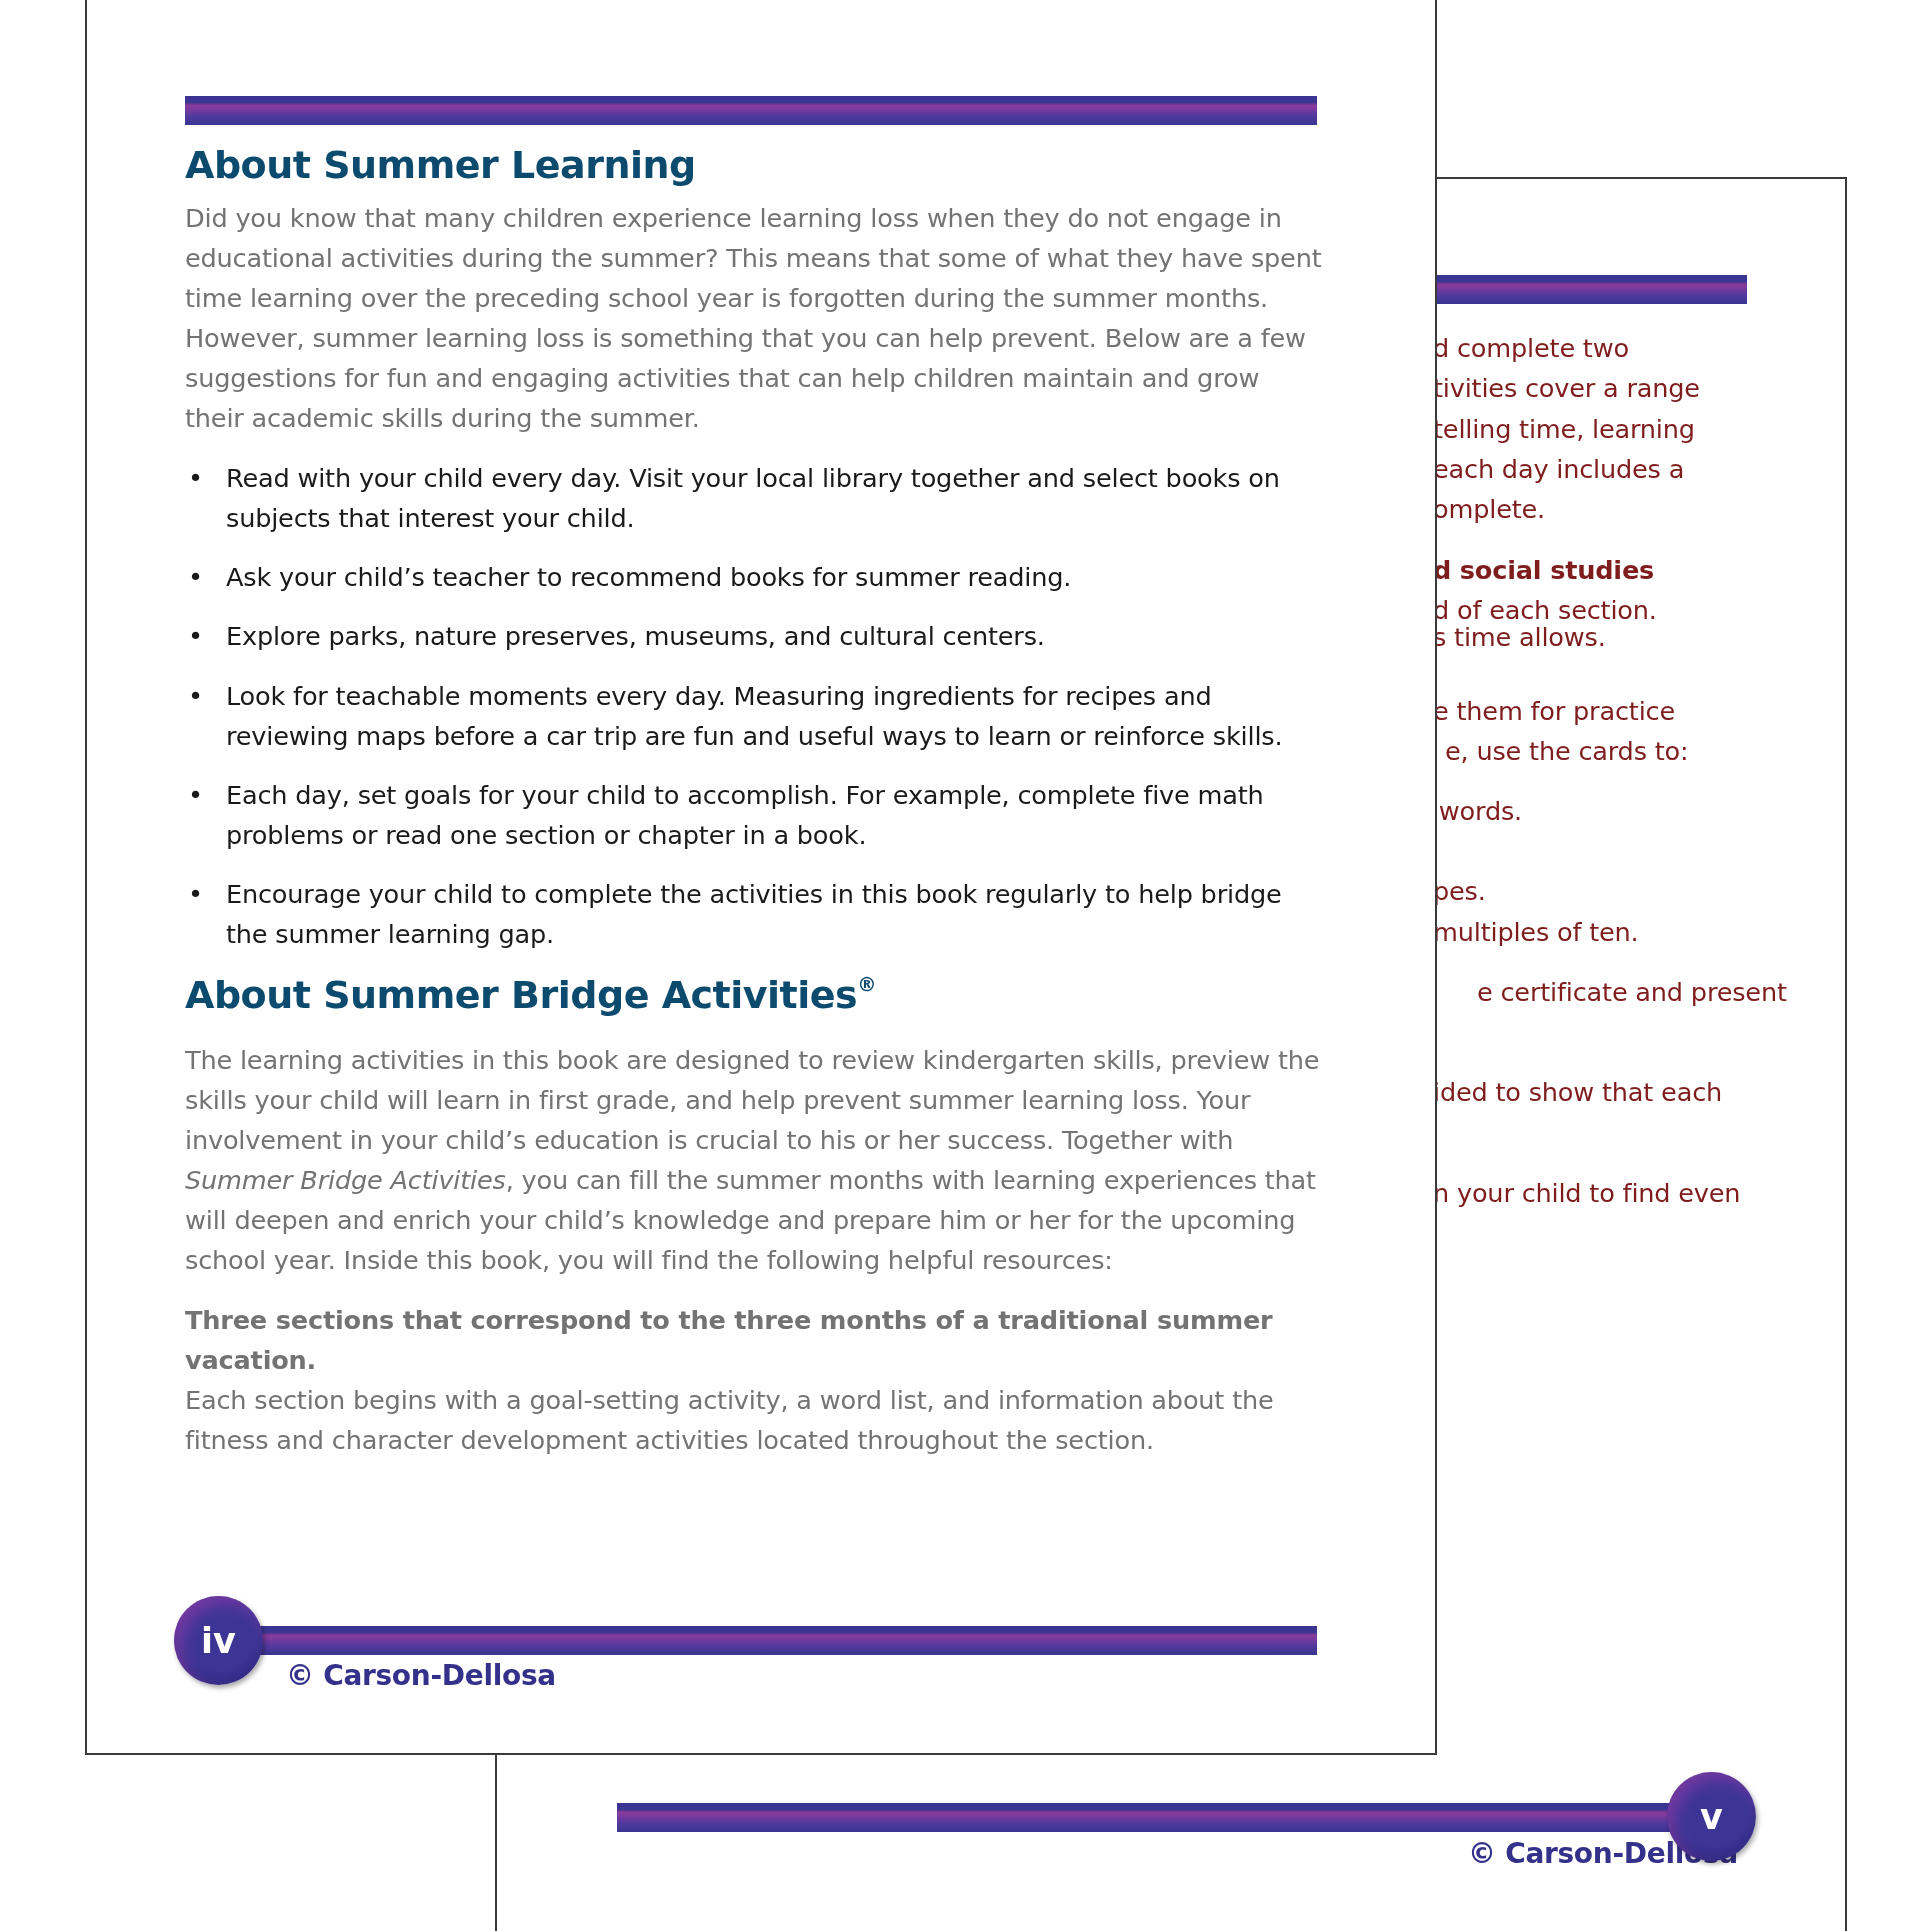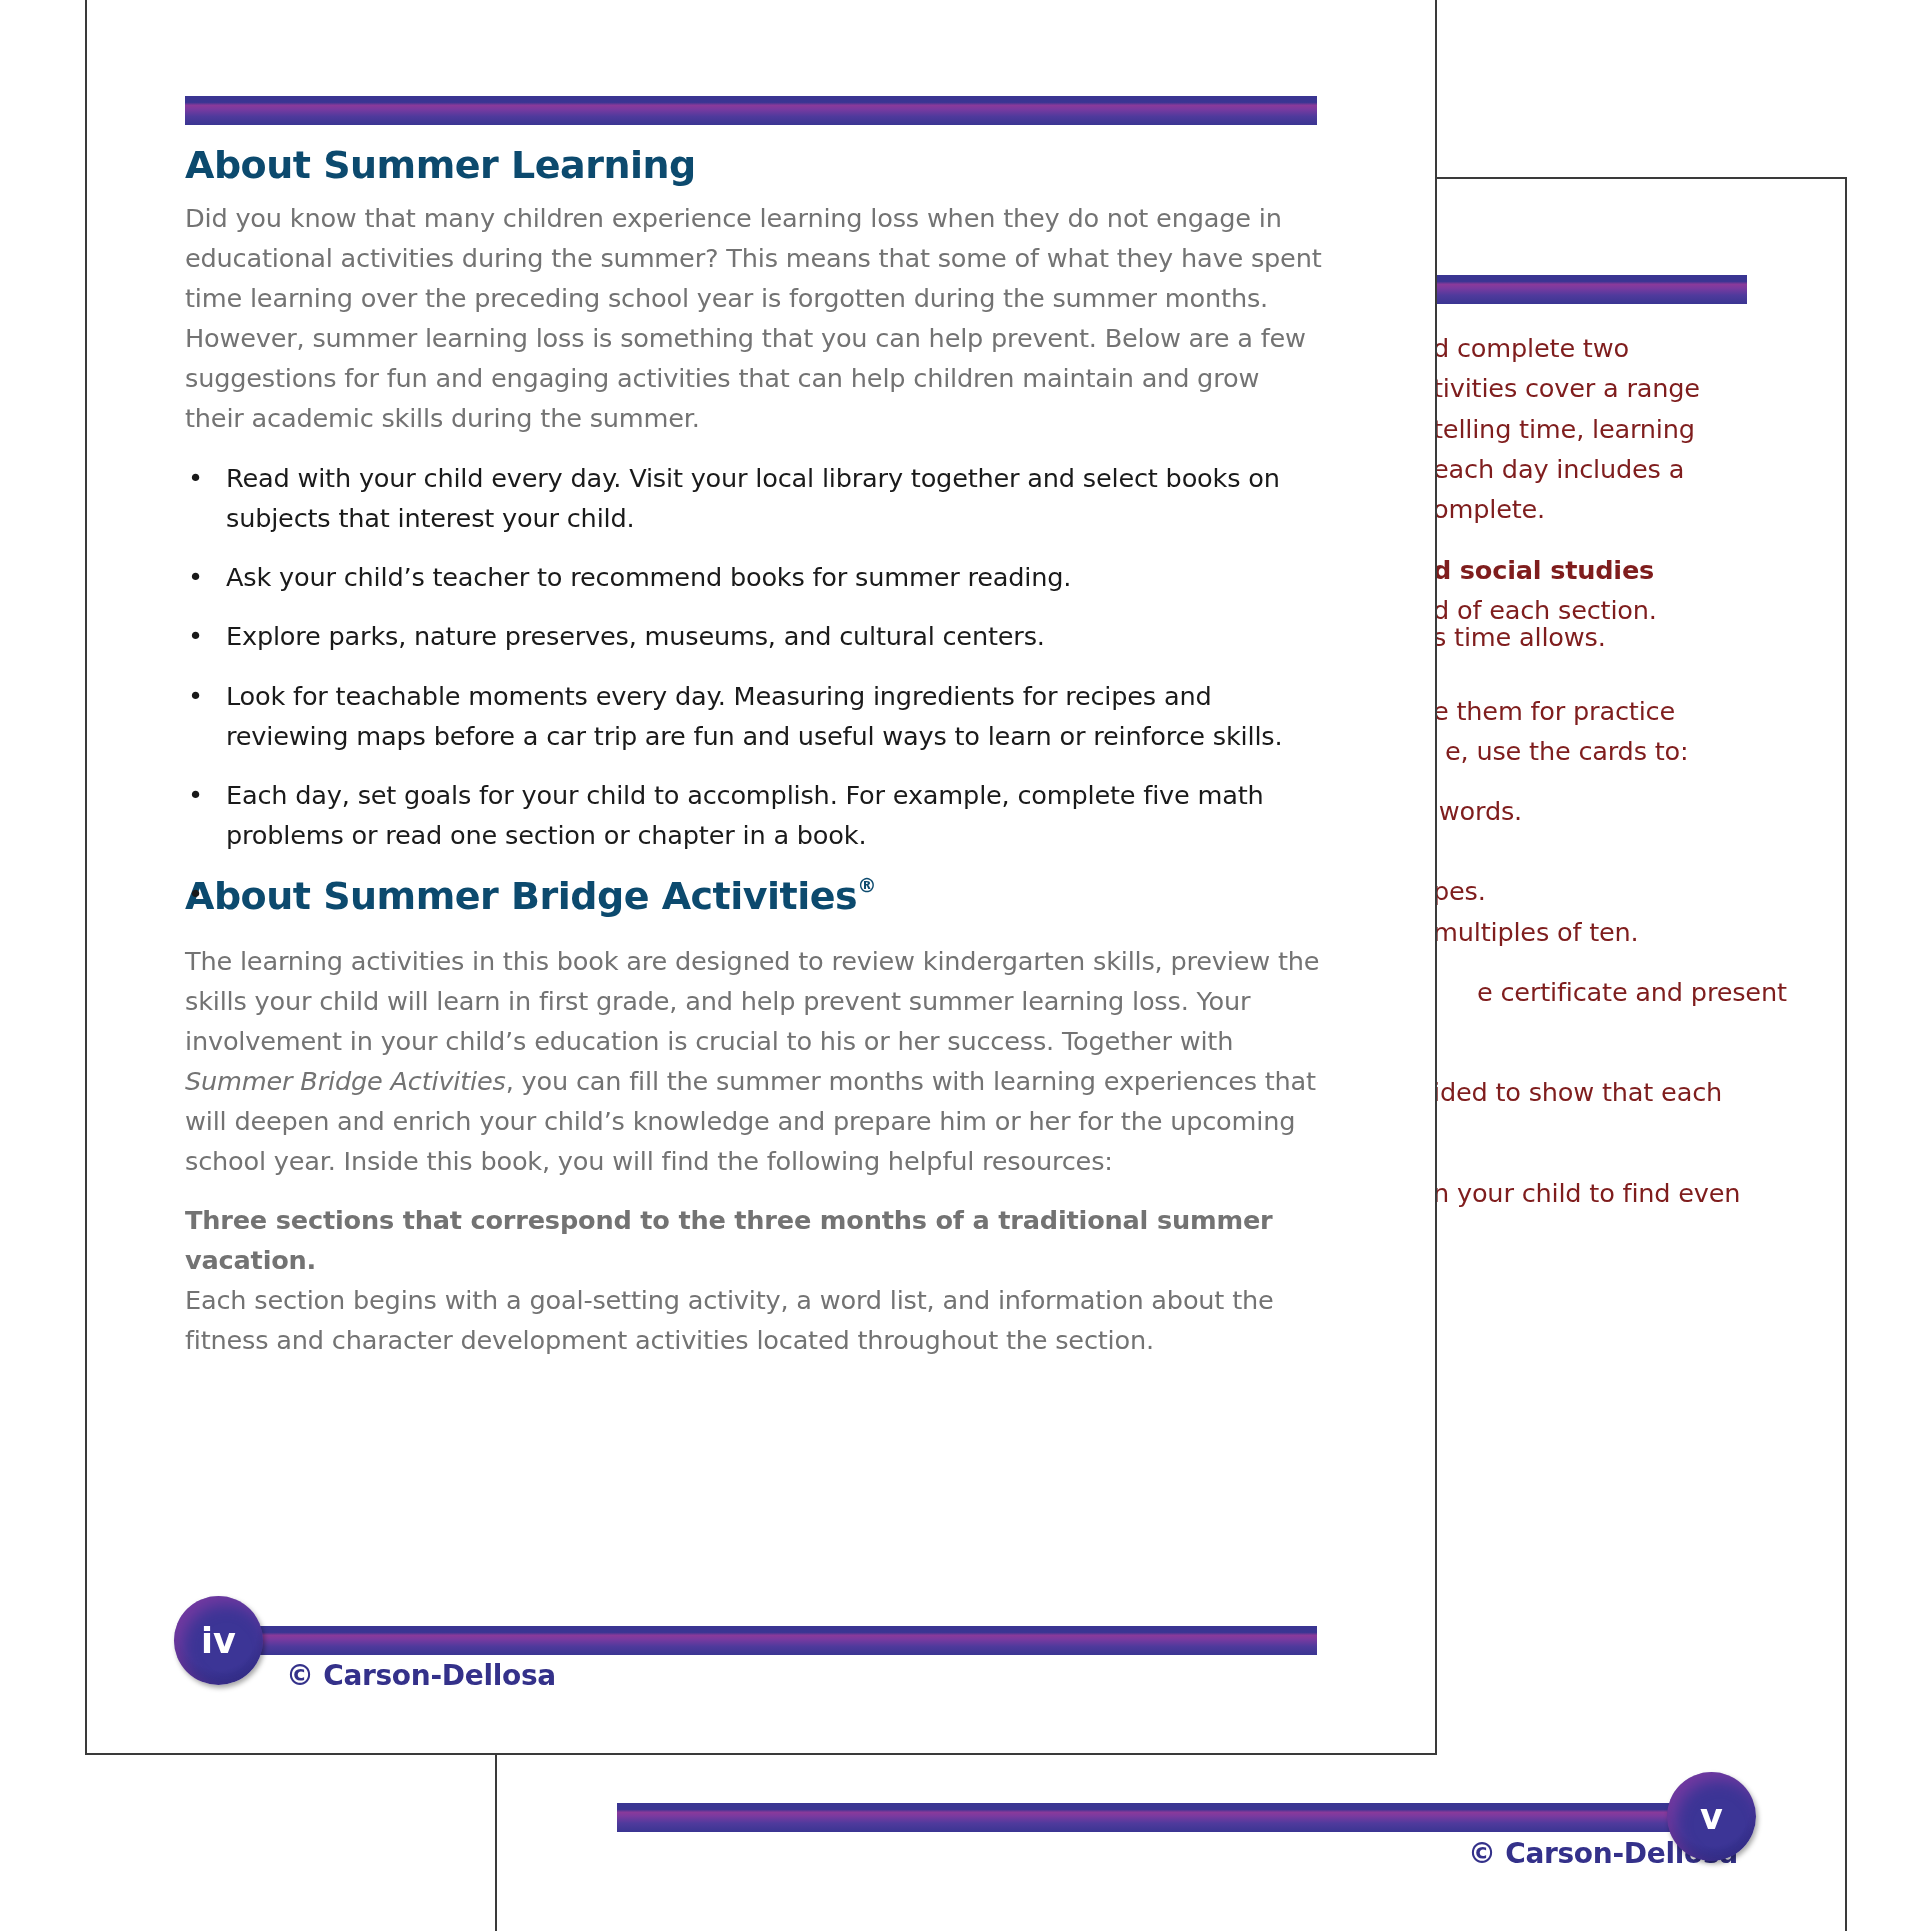--- a/index.html
+++ b/index.html
@@ -162,20 +162,21 @@
       <li>
         <span class="bullet-dot">•</span>
         <span>Look for teachable moments every day. Measuring ingredients for recipes and reviewing maps before a car trip are fun and useful ways to learn or reinforce skills.</span>
       </li>
       <li>
         <span class="bullet-dot">•</span>
         <span>Each day, set goals for your child to accomplish. For example, complete five math problems or read one section or chapter in a book.</span>
       </li>
       <li>
         <span class="bullet-dot">•</span>
+        <span>Encourage your child to complete the activities in this book regularly to help bridge the summer learning gap.</span>
       </li>
     </ul>
 
     <h1 class="section-heading heading-2"><span>About Summer Bridge Activities</span><sup>®</sup></h1>
 
     <p class="body-text"><span>The learning activities in this book are designed to review kindergarten skills, preview the skills your child will learn in first grade, and help prevent summer learning loss. Your involvement in your child’s education is crucial to his or her success. Together with </span><span class="italic">Summer Bridge Activities</span><span>, you can fill the summer months with learning experiences that will deepen and enrich your child’s knowledge and prepare him or her for the upcoming school year. Inside this book, you will find the following helpful resources:</span></p>
 
     <p class="body-text resource-block">
       <span class="resource-title">Three sections that correspond to the three months of a traditional summer vacation.</span><br>
       <span>Each section begins with a goal-setting activity, a word list, and information about the fitness and character development activities located throughout the section.</span>

